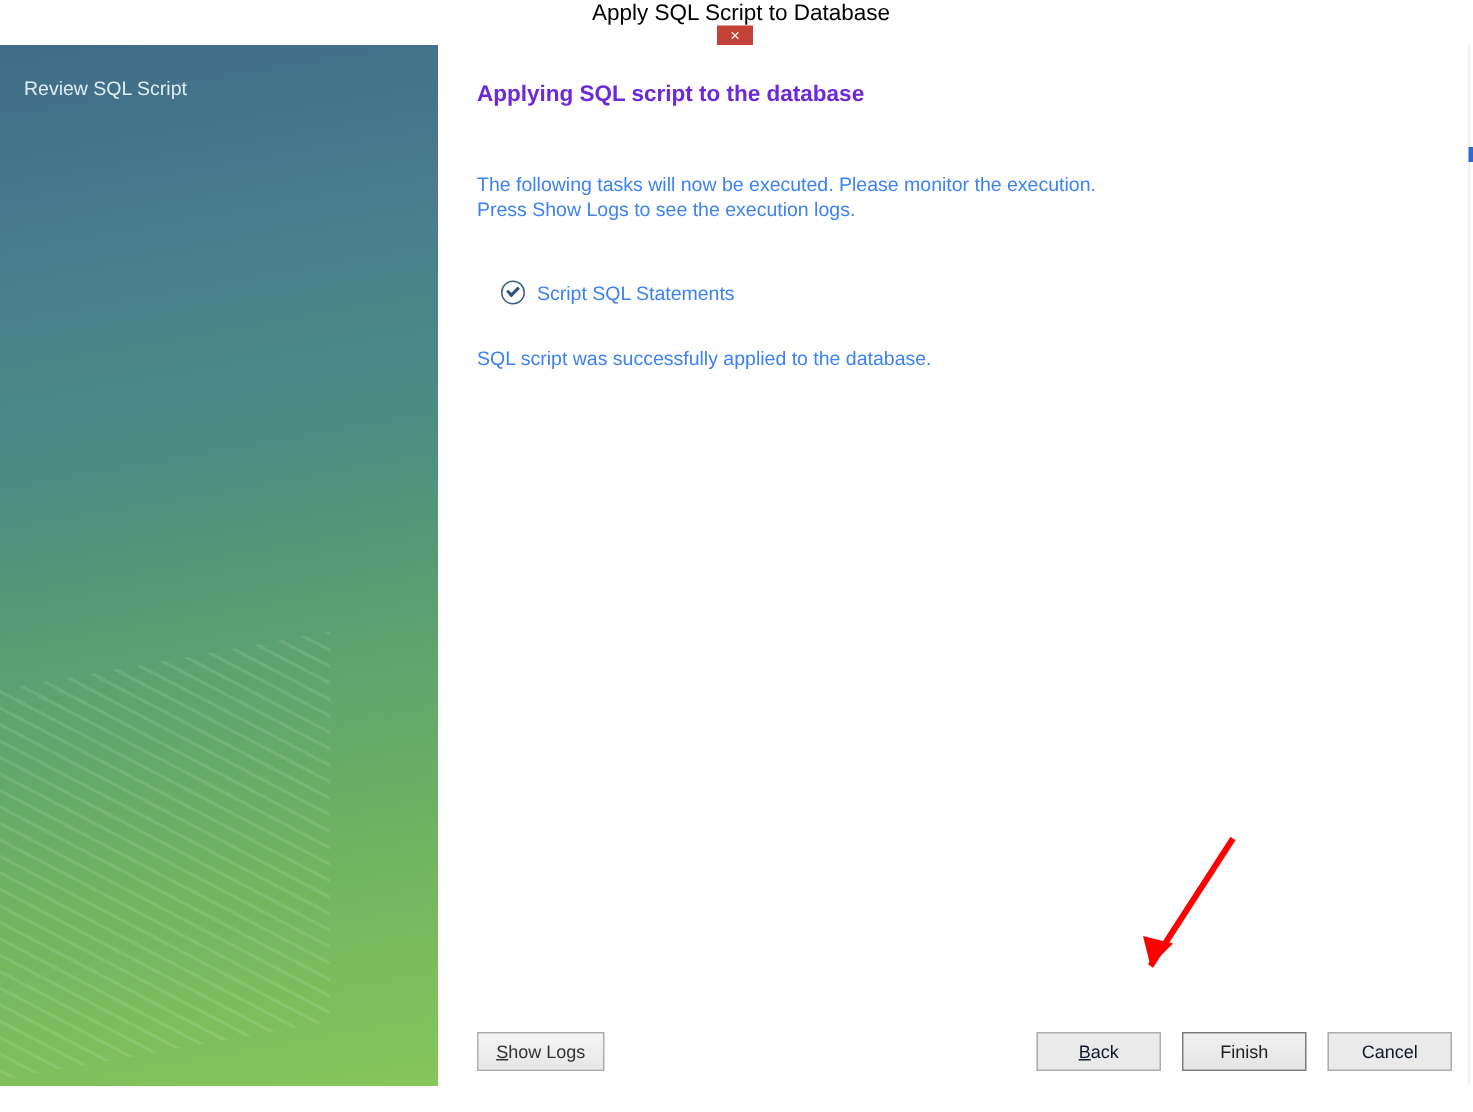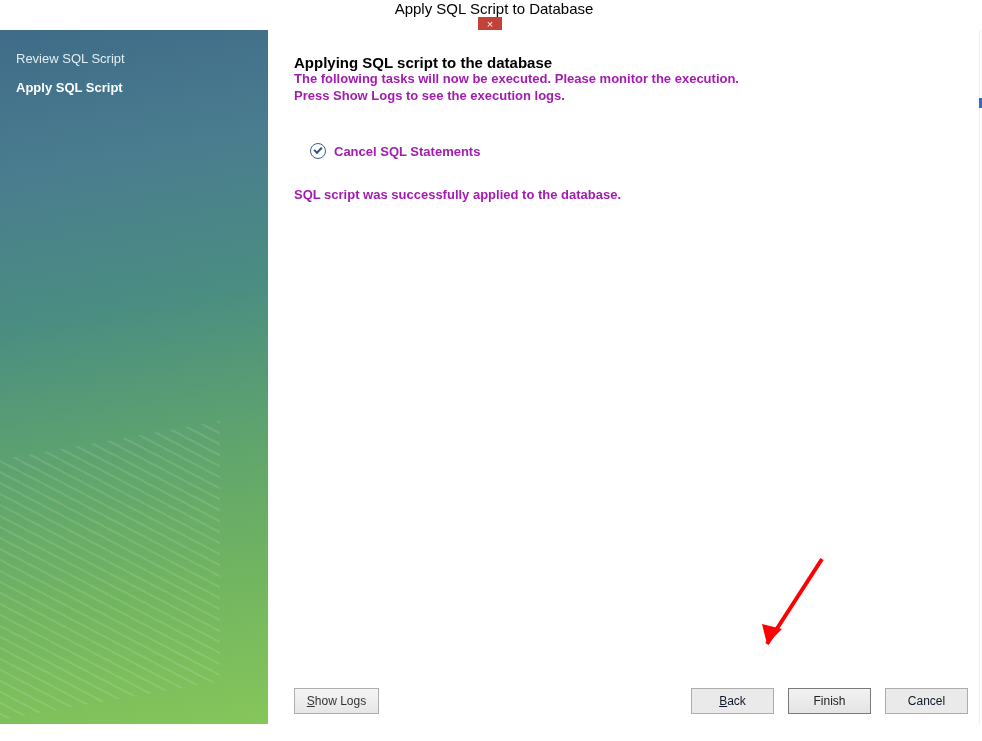--- a/index.html
+++ b/index.html
@@ -38,21 +38,21 @@
       font-size: 11px;
       cursor: pointer;
       margin-right: 8px;
     }
     .content-area {
       display: flex;
       height: 694px;
       background: #fff;
     }
     .sidebar {
-      width: 268px;
+      width: 292px;
       height: 100%;
       background: linear-gradient(170deg, #3f6b88 0%, #4a7d8f 20%, #4a8d82 40%, #5ea36e 60%, #72b560 80%, #86c65a 100%);
       padding-top: 14px;
       position: relative;
       overflow: hidden;
     }
     .sidebar::after {
       content: "";
       position: absolute;
       left: -40px;
@@ -81,28 +81,28 @@
       color: #fff;
       font-weight: bold;
     }
     .main {
       flex: 1;
       background: #fff;
       padding: 24px 26px 0 26px;
       position: relative;
     }
     .main-title {
-      color: #000000;
+      color: #6d28d9;
       font-size: 15px;
       font-weight: bold;
+      margin-bottom: 44px;
     }
     .main-body {
-      color: #a21caf;
+      color: #3b82f6;
       font-size: 13px;
-      font-weight: bold;
     }
     .intro-line1 { margin-bottom: 2px; }
     .intro-line2 { margin-bottom: 40px; }
     .task-row {
       display: flex;
       align-items: center;
       gap: 8px;
       margin-left: 16px;
       margin-bottom: 28px;
     }
@@ -194,33 +194,32 @@
   <span class="title-text">Apply SQL Script to Database</span>
   <div class="close-btn">
     <span>×</span>
   </div>
 </div>
 
 <div class="content-area">
 
   <div class="sidebar">
     <div class="sidebar-item">Review SQL Script</div>
-    <div class="sidebar-item active">Apply SQL Script</div>
   </div>
 
   <div class="main">
     <div class="main-title">Applying SQL script to the database</div>
 
     <div class="main-body">
       <div class="intro-line1">The following tasks will now be executed. Please monitor the execution.</div>
       <div class="intro-line2">Press Show Logs to see the execution logs.</div>
 
       <div class="task-row">
         <span class="check-icon"></span>
-        <span>Cancel SQL Statements</span>
+        <span>Script SQL Statements</span>
       </div>
 
       <div>SQL script was successfully applied to the database.</div>
     </div>
 
     <div class="button-bar">
       <button class="show-logs-btn">
         <span class="ul">S</span><span>how Logs</span>
       </button>
       <div class="spacer"></div>

